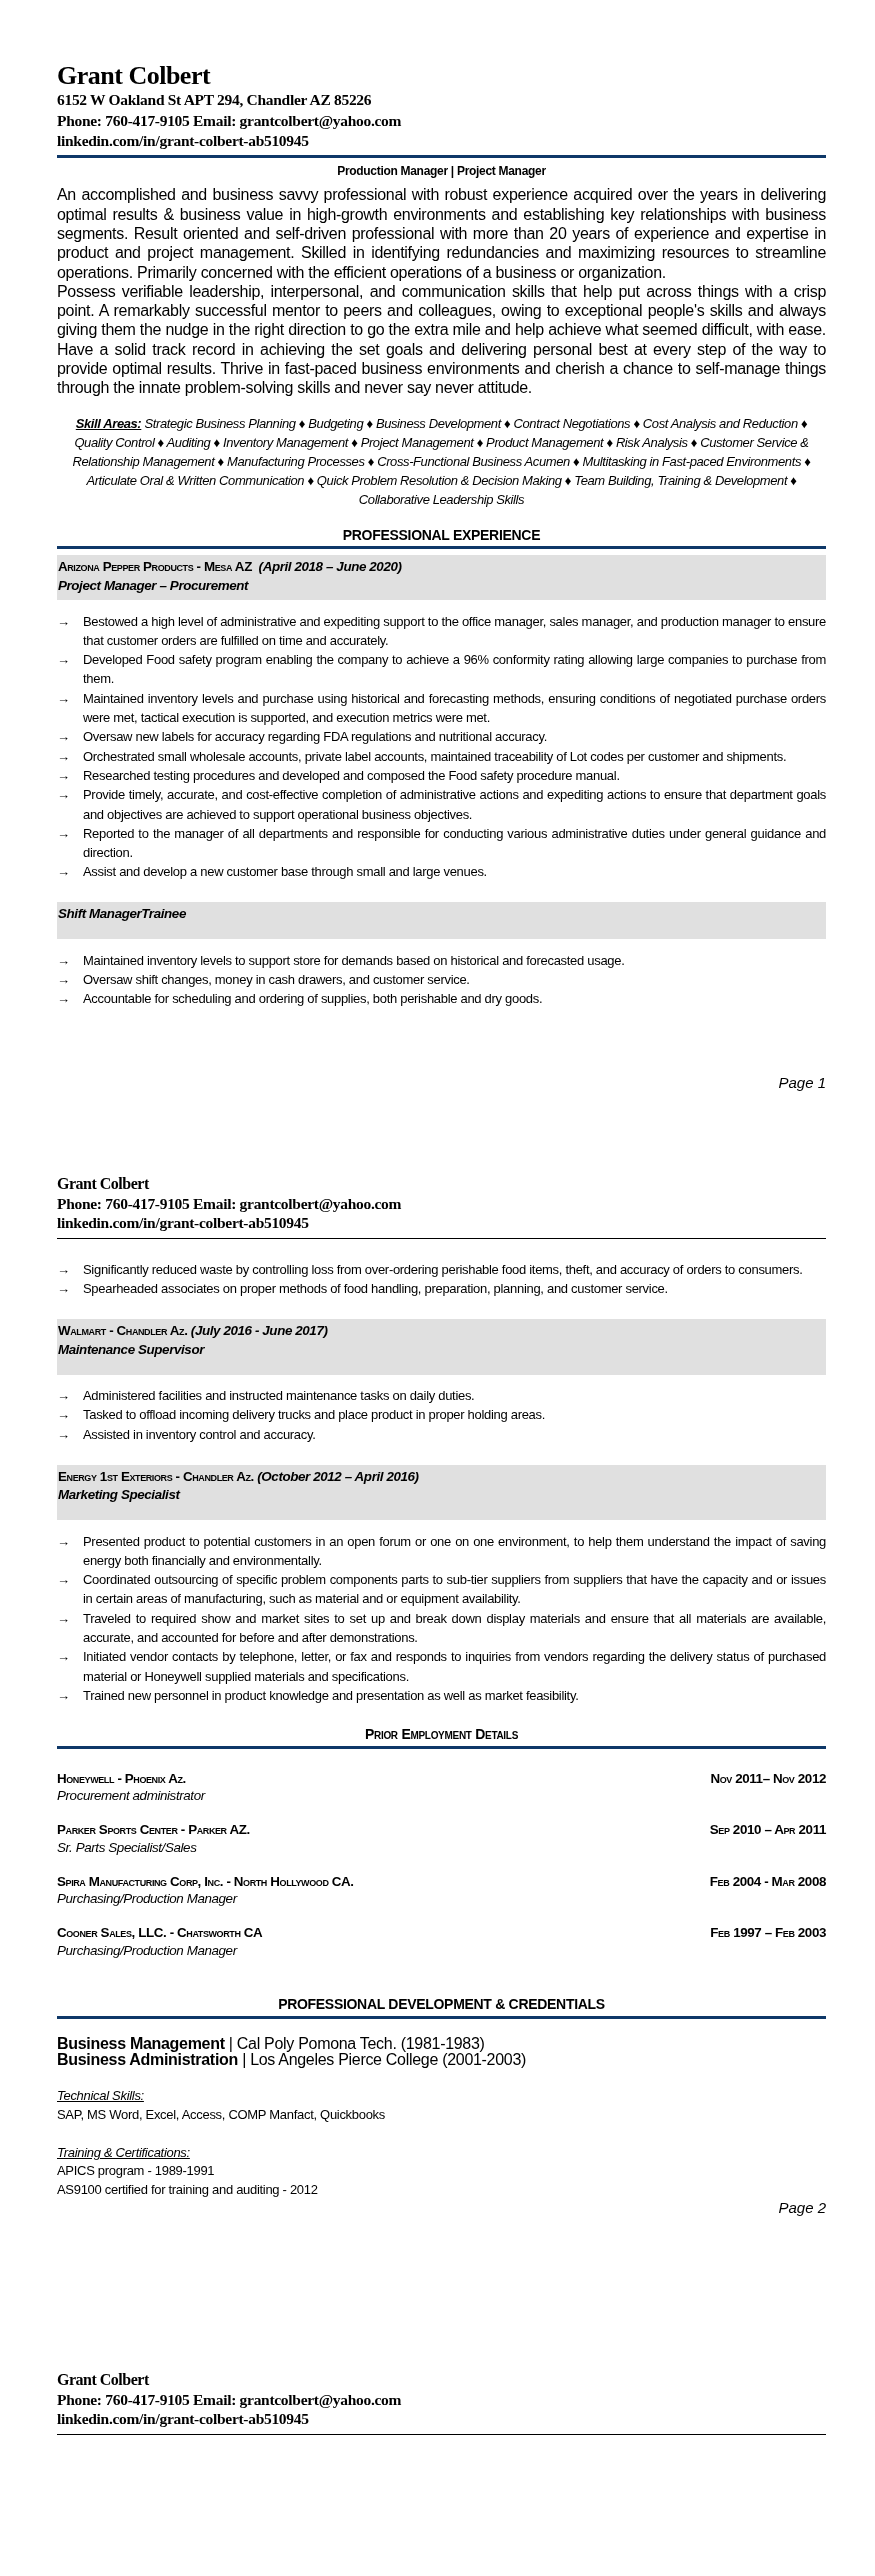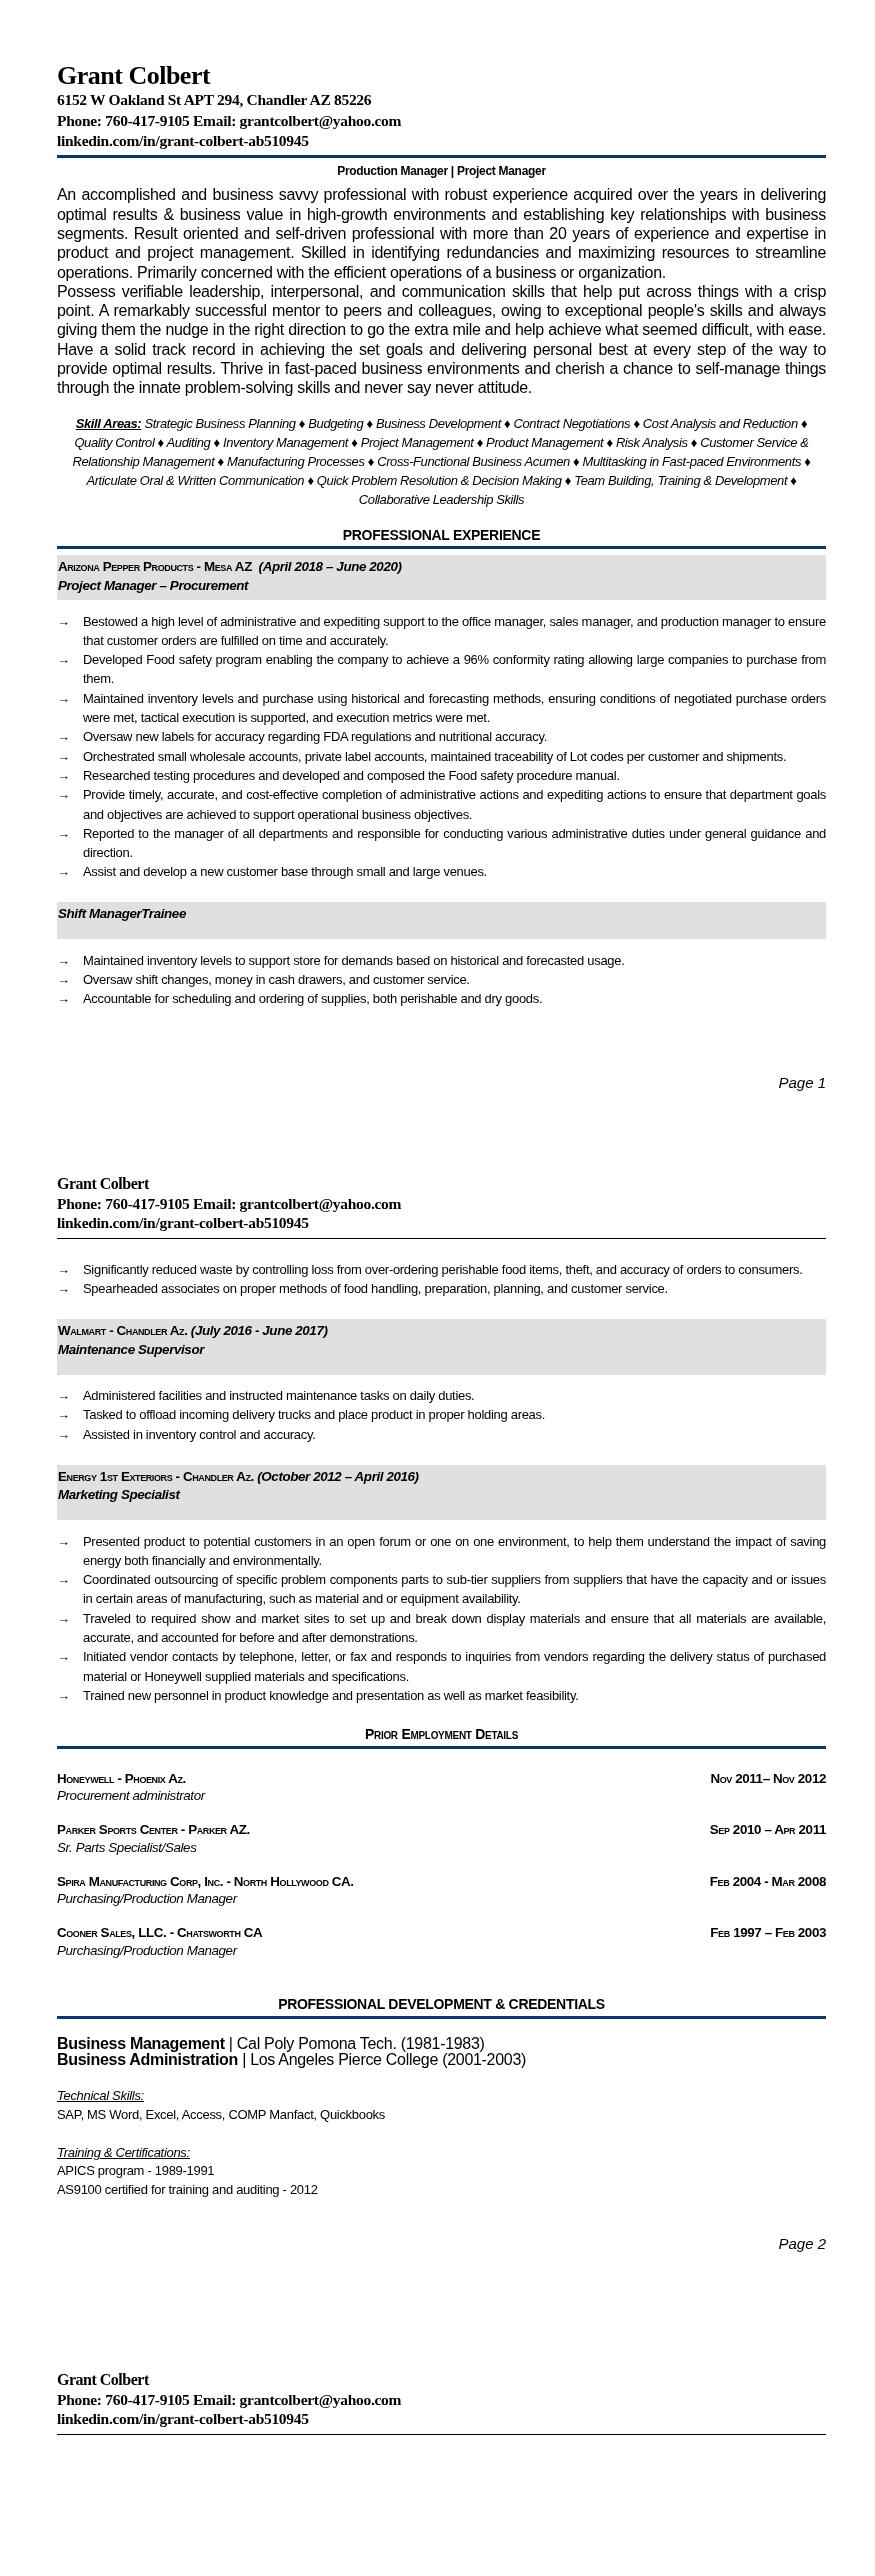--- a/index.html
+++ b/index.html
@@ -188,21 +188,21 @@
       <div class="sub-lbl">Technical Skills:</div>
       <div class="plain">SAP, MS Word, Excel, Access, COMP Manfact, Quickbooks</div>
     </div>
 
     <div style="margin-top:19.6px;">
       <div class="sub-lbl">Training &amp; Certifications:</div>
       <div class="plain">APICS program - 1989-1991</div>
       <div class="plain">AS9100 certified for training and auditing - 2012</div>
     </div>
   </div>
-  <div class="pagenum" style="top:1102px;font-style:italic;">Page 2</div>
+  <div class="pagenum" style="top:1066px;font-style:italic;">Page 2</div>
 </div>
 
 <div class="page p3">
   <div class="content" style="top:103px;">
     <div class="hdr hdr2">
       <div class="name">Grant Colbert</div>
       <div class="line">Phone: 760-417-9105 Email: grantcolbert@yahoo.com</div>
       <div class="line">linkedin.com/in/grant-colbert-ab510945</div>
     </div>
     <div class="rule-black" style="margin-top:5.2px;"></div>

